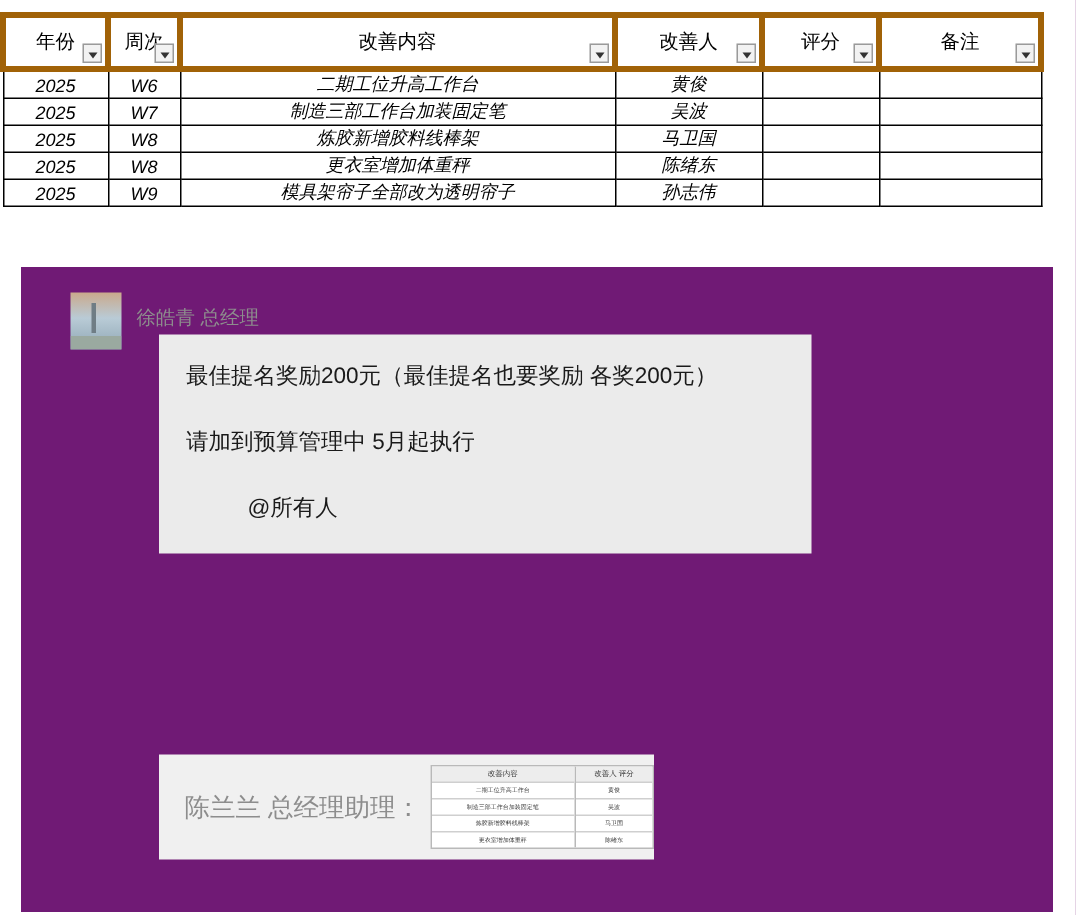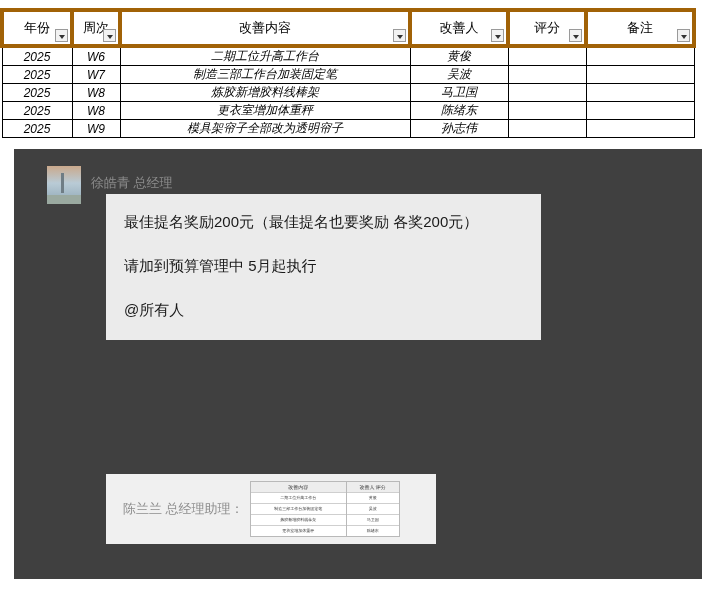--- a/index.html
+++ b/index.html
@@ -85,24 +85,24 @@
     top: 4.5px;
     border-left: 3px solid transparent;
     border-right: 3px solid transparent;
     border-top: 4px solid #333;
   }
 
   
   .chat {
     position: absolute;
     left: 14px;
-    top: 149px;
+    top: 178px;
     width: 688px;
     height: 430px;
-    background: #404040;
+    background: #701a75;
   }
 
   .chat-head {
     position: absolute;
     left: 33px;
     top: 17px;
     display: flex;
     align-items: flex-start;
     gap: 10px;
   }
@@ -151,37 +151,37 @@
     padding: 18px 22px 20px 18px;
     box-sizing: border-box;
   }
 
   .bubble p {
     margin: 0 0 24px 0;
     font-size: 15px;
     line-height: 20px;
     color: #1a1a1a;
   }
-  .bubble p:last-child { margin-bottom: 0; }
+  .bubble p:last-child { margin-bottom: 0; margin-left: 41px; }
 
   .reply {
     position: absolute;
     left: 92px;
     top: 325px;
     width: 330px;
     height: 70px;
     background: #f0f0f0;
     display: flex;
     align-items: center;
     padding-left: 17px;
     box-sizing: border-box;
   }
 
   .reply-label {
-    font-size: 13px;
+    font-size: 17px;
     color: #8d8d8d;
     white-space: nowrap;
   }
 
   
   .thumb {
     width: 150px;
     height: 56px;
     background: #ffffff;
     border: 1px solid #b9b9b9;

